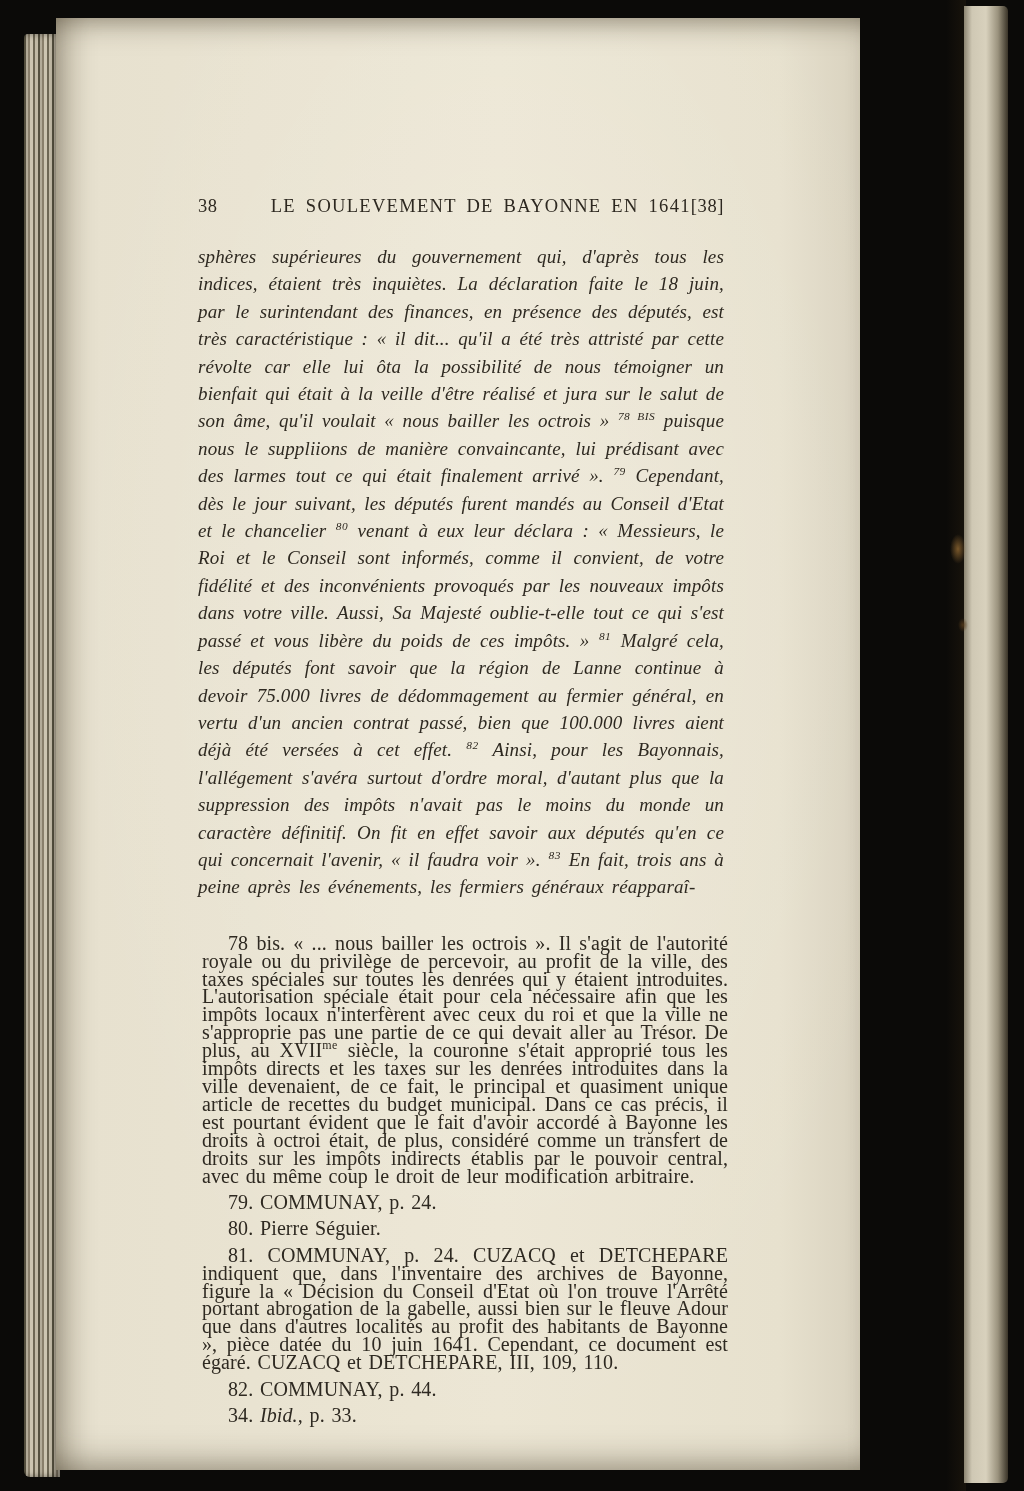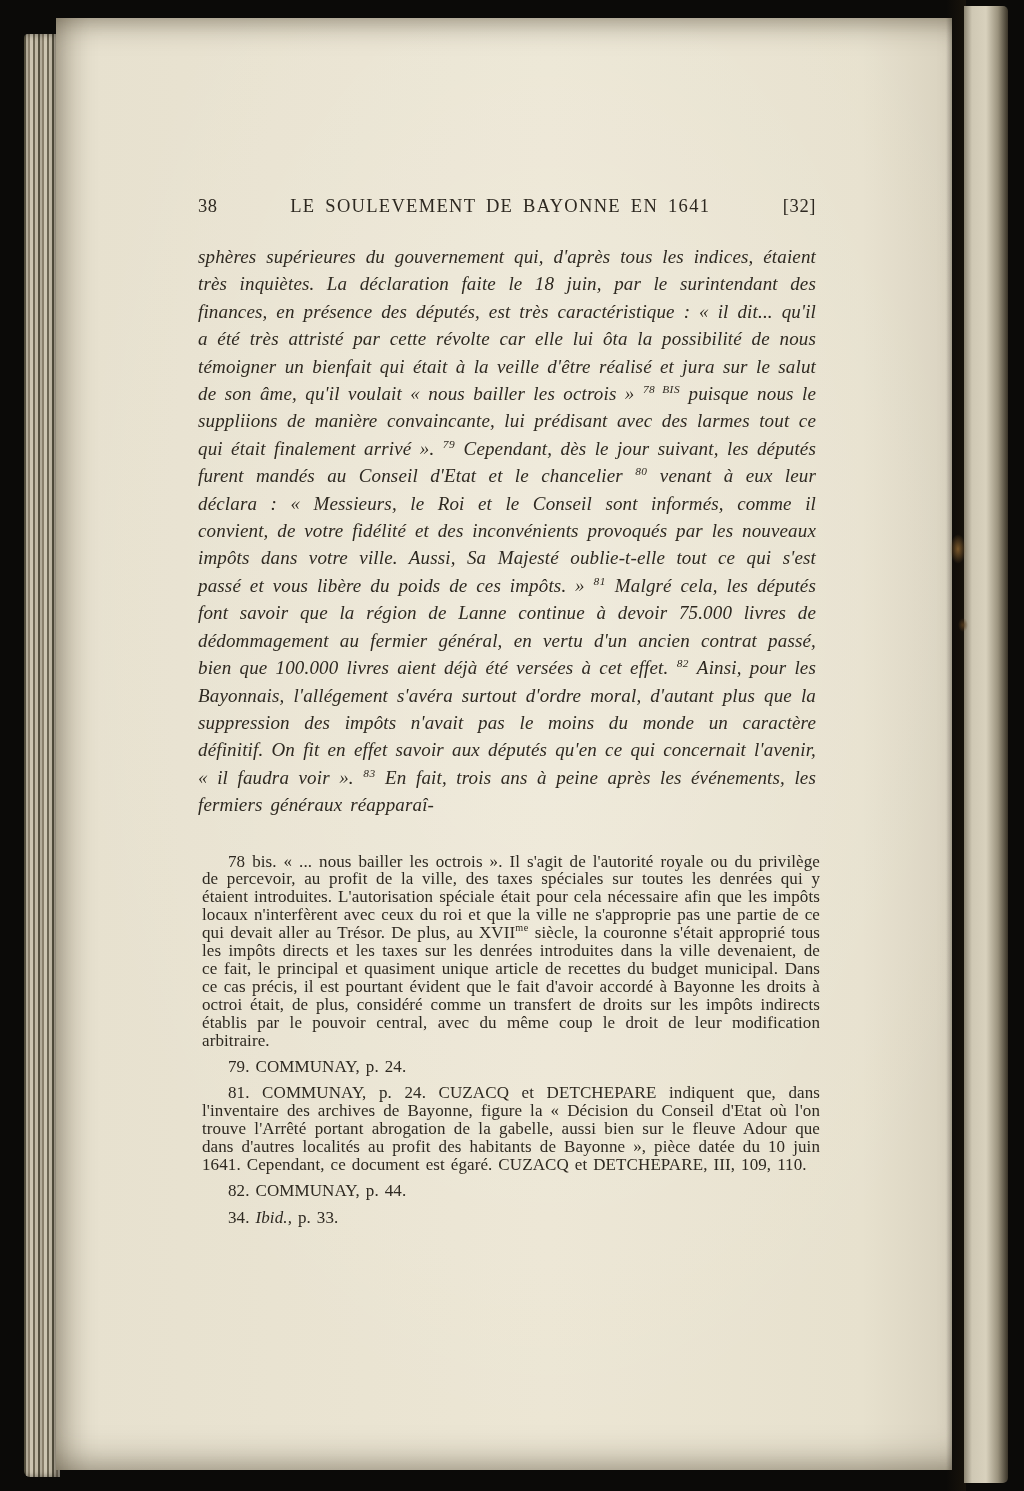--- a/index.html
+++ b/index.html
@@ -12,21 +12,21 @@
   .edge-stack {
     position:absolute; left:24px; top:34px; bottom:14px; width:36px;
     background:repeating-linear-gradient(90deg,
       #55503f 0 2px, #b3ab98 2px 4px, #897f6b 4px 6px,
       #cdc5b1 6px 9px, #6e6754 9px 11px, #c1b9a5 11px 14px);
     border-radius:4px 0 0 6px;
     box-shadow: inset -4px 0 6px rgba(0,0,0,.45);
   }
   
   .page {
-    position:absolute; left:56px; top:18px; width:896px; height:1452px;
+    position:absolute; left:56px; top:18px; width:804px; height:1452px;
     background:
       radial-gradient(ellipse at 55% 40%, rgba(255,255,255,.20), rgba(0,0,0,0) 70%),
       linear-gradient(90deg, #d9d2bf 0px, #e7e1cf 34px, #ece6d4 55%, #e7e1ce 90%, #d9d2bf 100%);
     background-color:#e9e3d1;
     box-shadow: inset 0 26px 30px -24px rgba(60,50,30,.55),
                 inset 0 -30px 34px -26px rgba(60,50,30,.5),
                 inset 28px 0 36px -26px rgba(60,50,30,.45);
   }
   
   .gutter {
@@ -46,57 +46,58 @@
     position:absolute; left:958px; top:618px; width:10px; height:14px;
     background:radial-gradient(ellipse at center, rgba(90,62,28,.8), rgba(90,62,28,0) 70%);
   }
 
   .header {
     display:flex; align-items:baseline;
     margin:178px 136px 0 142px;
     font-size:18.5px; color:#2d2820; letter-spacing:.6px;
     white-space:nowrap;
   }
-  .header .title { flex:1; text-align:center; letter-spacing:1.3px; word-spacing:4px; }
+  .header .title { flex:1; text-align:right; letter-spacing:1.3px; word-spacing:4px; }
 
   .bodytext {
     margin:26px 136px 0 142px;
     font-size:19px; line-height:27.4px; color:#2e2921;
     text-align:justify; word-spacing:3px; letter-spacing:.15px;font-style:italic;
   }
   .bodytext sup, .footnote sup {
     font-size:.60em; line-height:0; letter-spacing:.5px; vertical-align:super;
   }
 
   .footnotes { margin:34px 132px 0 146px; }
   .footnote {
     margin:0 0 8.5px 0; text-indent:26px;
-    font-size:17px; line-height:17.9px; color:#2e2921;
+    font-size:20px; line-height:17.9px; color:#2e2921;
     text-align:justify; word-spacing:1.6px; letter-spacing:.1px;
   }
   .footnote i { }
 </style>
 </head>
 <body>
 
 <div class="photo">
   <div class="edge-stack"></div>
 
   <div class="page">
     <div class="header">
       <span>38</span>
       <span class="title">LE SOULEVEMENT DE BAYONNE EN 1641</span>
-      <span>[32]</span>
+      <span>[38]</span>
     </div>
 
     <div class="bodytext"><span>sphères supérieures du gouvernement qui, d'après tous les indices, étaient très inquiètes. La déclaration faite le 18 juin, par le surintendant des finances, en présence des députés, est très caractéristique : « il dit... qu'il a été très attristé par cette révolte car elle lui ôta la possibilité de nous témoigner un bienfait qui était à la veille d'être réalisé et jura sur le salut de son âme, qu'il voulait « nous bailler les octrois » </span><sup>78 BIS</sup><span> puisque nous le suppliions de manière convaincante, lui prédisant avec des larmes tout ce qui était finalement arrivé ». </span><sup>79</sup><span> Cependant, dès le jour suivant, les députés furent mandés au Conseil d'Etat et le chancelier </span><sup>80</sup><span> venant à eux leur déclara : « Messieurs, le Roi et le Conseil sont informés, comme il convient, de votre fidélité et des inconvénients provoqués par les nouveaux impôts dans votre ville. Aussi, Sa Majesté oublie-t-elle tout ce qui s'est passé et vous libère du poids de ces impôts. » </span><sup>81</sup><span> Malgré cela, les députés font savoir que la région de Lanne continue à devoir 75.000 livres de dédommagement au fermier général, en vertu d'un ancien contrat passé, bien que 100.000 livres aient déjà été versées à cet effet. </span><sup>82</sup><span> Ainsi, pour les Bayonnais, l'allégement s'avéra surtout d'ordre moral, d'autant plus que la suppression des impôts n'avait pas le moins du monde un caractère définitif. On fit en effet savoir aux députés qu'en ce qui concernait l'avenir, « il faudra voir ». </span><sup>83</sup><span> En fait, trois ans à peine après les événements, les fermiers généraux réapparaî-</span></div>
 
     <div class="footnotes">
         <p class="footnote"><span>78 bis. « ... nous bailler les octrois ». Il s'agit de l'autorité royale ou du privilège de percevoir, au profit de la ville, des taxes spéciales sur toutes les denrées qui y étaient introduites. L'autorisation spéciale était pour cela nécessaire afin que les impôts locaux n'interfèrent avec ceux du roi et que la ville ne s'approprie pas une partie de ce qui devait aller au Trésor. De plus, au XVII</span><sup>me</sup><span> siècle, la couronne s'était approprié tous les impôts directs et les taxes sur les denrées introduites dans la ville devenaient, de ce fait, le principal et quasiment unique article de recettes du budget municipal. Dans ce cas précis, il est pourtant évident que le fait d'avoir accordé à Bayonne les droits à octroi était, de plus, considéré comme un transfert de droits sur les impôts indirects établis par le pouvoir central, avec du même coup le droit de leur modification arbitraire.</span></p>
         <p class="footnote"><span>79. COMMUNAY, p. 24.</span></p>
+        <p class="footnote"><span>80. Pierre Séguier.</span></p>
         <p class="footnote"><span>81. COMMUNAY, p. 24. CUZACQ et DETCHEPARE indiquent que, dans l'inventaire des archives de Bayonne, figure la « Décision du Conseil d'Etat où l'on trouve l'Arrêté portant abrogation de la gabelle, aussi bien sur le fleuve Adour que dans d'autres localités au profit des habitants de Bayonne », pièce datée du 10 juin 1641. Cependant, ce document est égaré. CUZACQ et DETCHEPARE, III, 109, 110.</span></p>
         <p class="footnote"><span>82. COMMUNAY, p. 44.</span></p>
         <p class="footnote"><span>34. </span><i>Ibid.,</i><span> p. 33.</span></p>
       </div>
   </div>
 
   <div class="gutter"></div>
   <div class="next-page"></div>
   <div class="spot"></div>
   <div class="spot2"></div>

